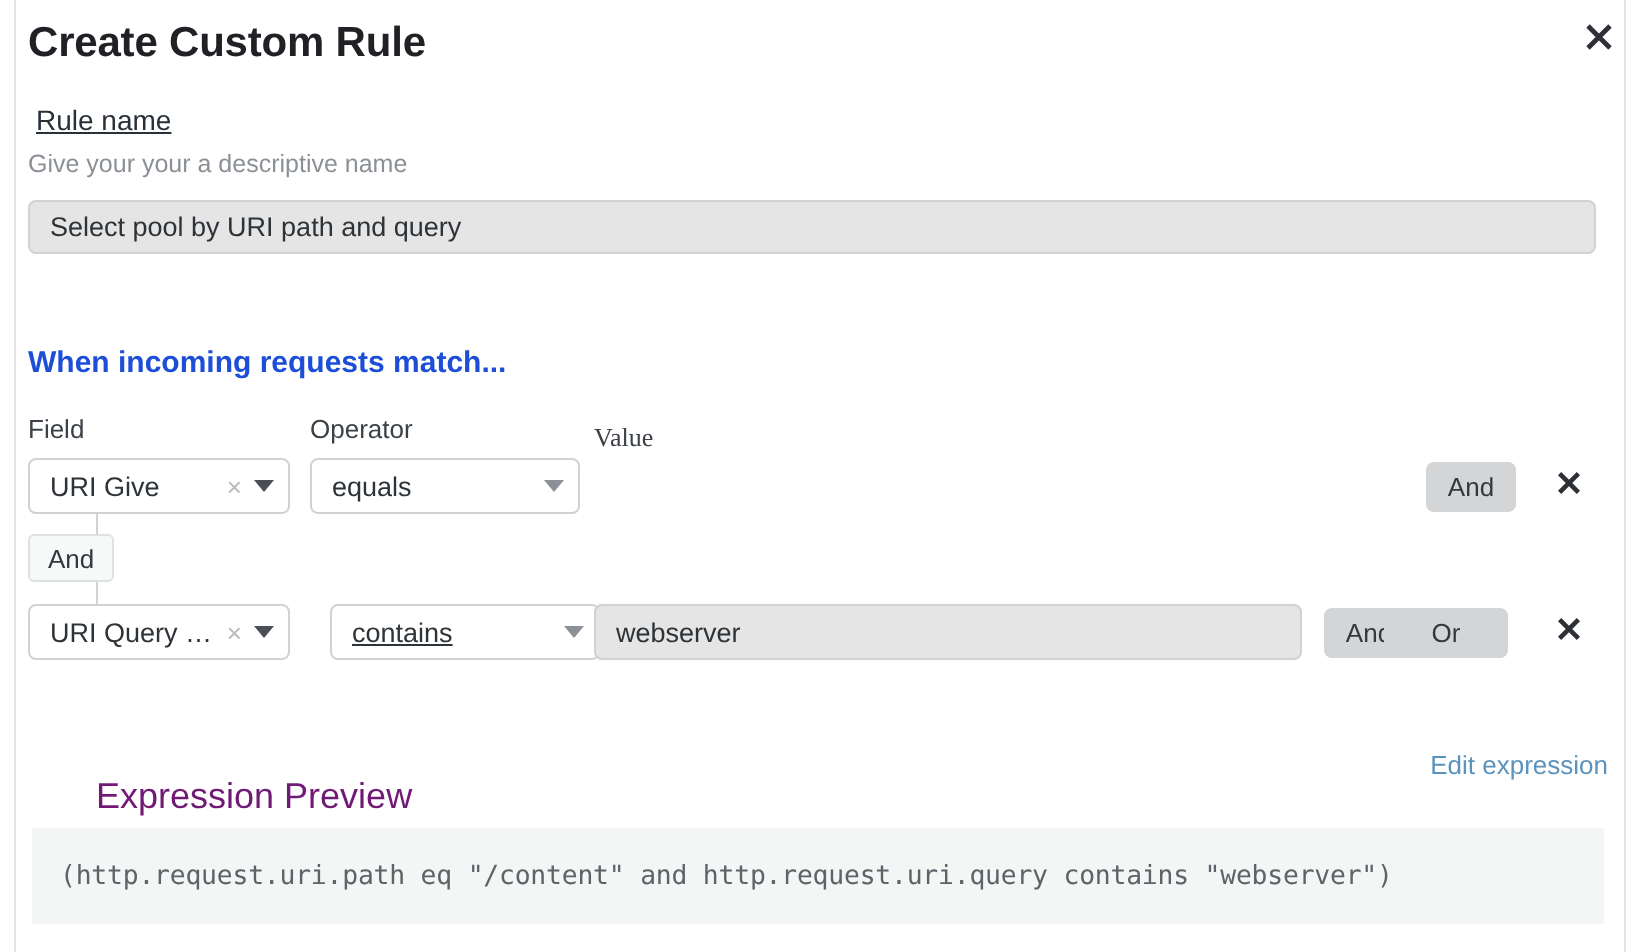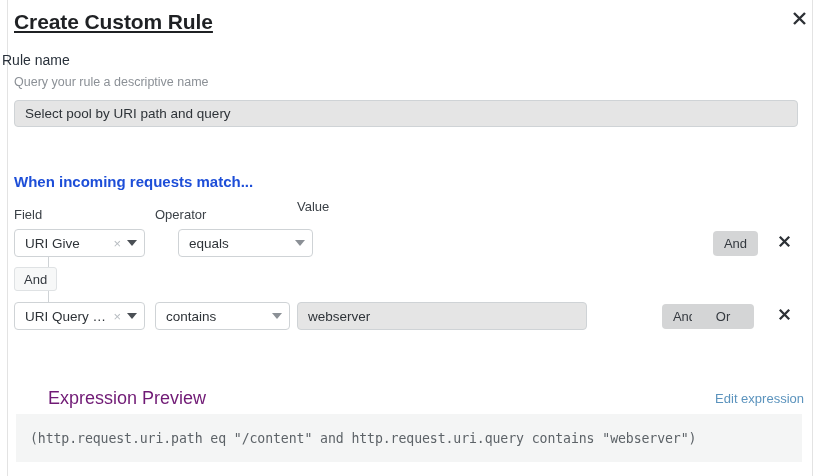--- a/index.html
+++ b/index.html
@@ -28,40 +28,39 @@
     position: absolute; right: 7px; top: 0; bottom: 0;
     width: 1px; background: #e3e3e3;
   }
 
   
   .title {
     position: absolute; left: 14px; top: 8px;
     font-size: 21px; font-weight: bold;
     color: #1f2124; letter-spacing: -0.1px;
     line-height: 28px;
-    text-decoration: underline;
   }
   .close-btn {
     position: absolute; right: 8px; top: 5px;
     width: 26px; height: 26px;
     display: flex; align-items: center; justify-content: center;
     cursor: pointer; background: none; border: none; padding: 0;
   }
   .close-btn svg { display: block; }
 
   
   .section-label {
     position: absolute;
     font-size: 14px; color: #28303a; line-height: 18px;
   }
   .section-sub {
     position: absolute;
     font-size: 12.5px; color: #8b9096; line-height: 16px;
   }
-  #rule-name-label { left: 2px; top: 51px; }
+  #rule-name-label { left: 18px; top: 51px; text-decoration: underline; }
   #rule-name-hint  { left: 14px; top: 74px; }
 
   .text-input {
     position: absolute;
     background: #e5e5e5;
     border: 1px solid #cfd3d6;
     border-radius: 4px;
     font-family: "Liberation Sans", sans-serif;
     font-size: 13.5px;
     color: #2e3338;
@@ -79,21 +78,21 @@
     font-size: 15px; font-weight: bold; color: #1d4ed8;
     line-height: 20px;
   }
 
   .col-label {
     position: absolute;
     font-size: 13px; color: #3b4147; line-height: 17px;
   }
   #col-field    { left: 14px;  top: 206px; text-align: right; }
   #col-operator { left: 155px; top: 206px; }
-  #col-value    { left: 297px; top: 198px; }
+  #col-value    { left: 297px; top: 210px; font-family: Liberation Serif, serif; }
 
   
   .select {
     position: absolute;
     height: 28px;
     background: #ffffff;
     border: 1px solid #cfd3d6;
     border-radius: 4px;
     display: flex; align-items: center;
     padding: 0 7px 0 10px;
@@ -164,21 +163,21 @@
     width: 1px; background: #cfd3d6;
     z-index: 1;
   }
 
   
   #expr-label {
     position: absolute; left: 16px; top: 390px;
     font-size: 18px; color: #701a75; line-height: 17px; margin-left: 32px;
   }
   #edit-expression {
-    position: absolute; right: 16px; top: 390px;
+    position: absolute; right: 16px; top: 374px;
     font-size: 13px; color: #5b93bd; line-height: 17px;
     text-decoration: none; cursor: pointer;
   }
   #expr-box {
     position: absolute;
     left: 16px; top: 414px;
     width: 786px; height: 48px;
     background: #f4f5f5;
     display: flex; align-items: center;
   }
@@ -200,36 +199,36 @@
 
   <button class="close-btn">
     <span>
       <svg width="15" height="15" viewBox="0 0 15 15" aria-hidden="true">
         <path d="M2 2 L13 13 M13 2 L2 13" stroke="#2d3136" stroke-width="2.4" stroke-linecap="butt"></path>
       </svg>
     </span>
   </button>
 
   <div class="section-label" id="rule-name-label">Rule name</div>
-  <div class="section-sub" id="rule-name-hint">Query your rule a descriptive name</div>
+  <div class="section-sub" id="rule-name-hint">Give your your a descriptive name</div>
   <input class="text-input" id="rule-name-input" type="text" value="Select pool by URI path and query" style="">
 
   <div id="match-heading">When incoming requests match...</div>
 
   <div class="col-label" id="col-field">Field</div>
   <div class="col-label" id="col-operator">Operator</div>
   <div class="col-label" id="col-value">Value</div>
 
   <div class="select" style="left:14px; top:229px; width:131px;">
     <span class="sel-text">URI Give</span>
     <span class="sel-clear">×</span>
     <span class="caret"></span>
   </div>
 
-  <div class="select" style="left:155px; top:229px; width:135px;margin-left:23px;">
+  <div class="select" style="left:155px; top:229px; width:135px;">
     <span class="sel-text">equals</span>
     <span class="caret light"></span>
   </div>
 
 
   <button class="logic-btn" style="left:713px; top:231px; width:45px;">And</button>
 
   <button class="row-delete" style="left:773px; top:232px;">
     <span>
       <svg width="13" height="13" viewBox="0 0 13 13" aria-hidden="true">
@@ -241,26 +240,26 @@
   <div class="connector-line" style="left:48px; top:257px; height:13px;"></div>
   <div class="connector-chip" style="left:14px; top:267px;">And</div>
   <div class="connector-line" style="left:48px; top:291px; height:12px;"></div>
 
   <div class="select" style="left:14px; top:302px; width:131px;">
     <span class="sel-text">URI Query St...</span>
     <span class="sel-clear">×</span>
     <span class="caret"></span>
   </div>
 
-  <div class="select" style="left:155px; top:302px; width:135px;">
+  <div class="select" style="left:165px; top:302px; width:135px;text-decoration:underline;">
     <span class="sel-text">contains</span>
     <span class="caret light"></span>
   </div>
 
-  <input class="text-input value-input" type="text" style="left: 297px; top: 302px; width: 290px;" value="webserver">
+  <input class="text-input value-input" type="text" style="left: 297px; top: 302px; width: 354px;" value="webserver">
 
   <button class="logic-btn" style="left:662px; top:304px; width:45px;">And</button>
   <button class="logic-btn" style="left:692px; top:304px; width:62px;">Or</button>
 
   <button class="row-delete" style="left:773px; top:305px;">
     <span>
       <svg width="13" height="13" viewBox="0 0 13 13" aria-hidden="true">
         <path d="M1.8 1.8 L11.2 11.2 M11.2 1.8 L1.8 11.2" stroke="#2d3136" stroke-width="2.3" stroke-linecap="butt"></path>
       </svg>
     </span>

